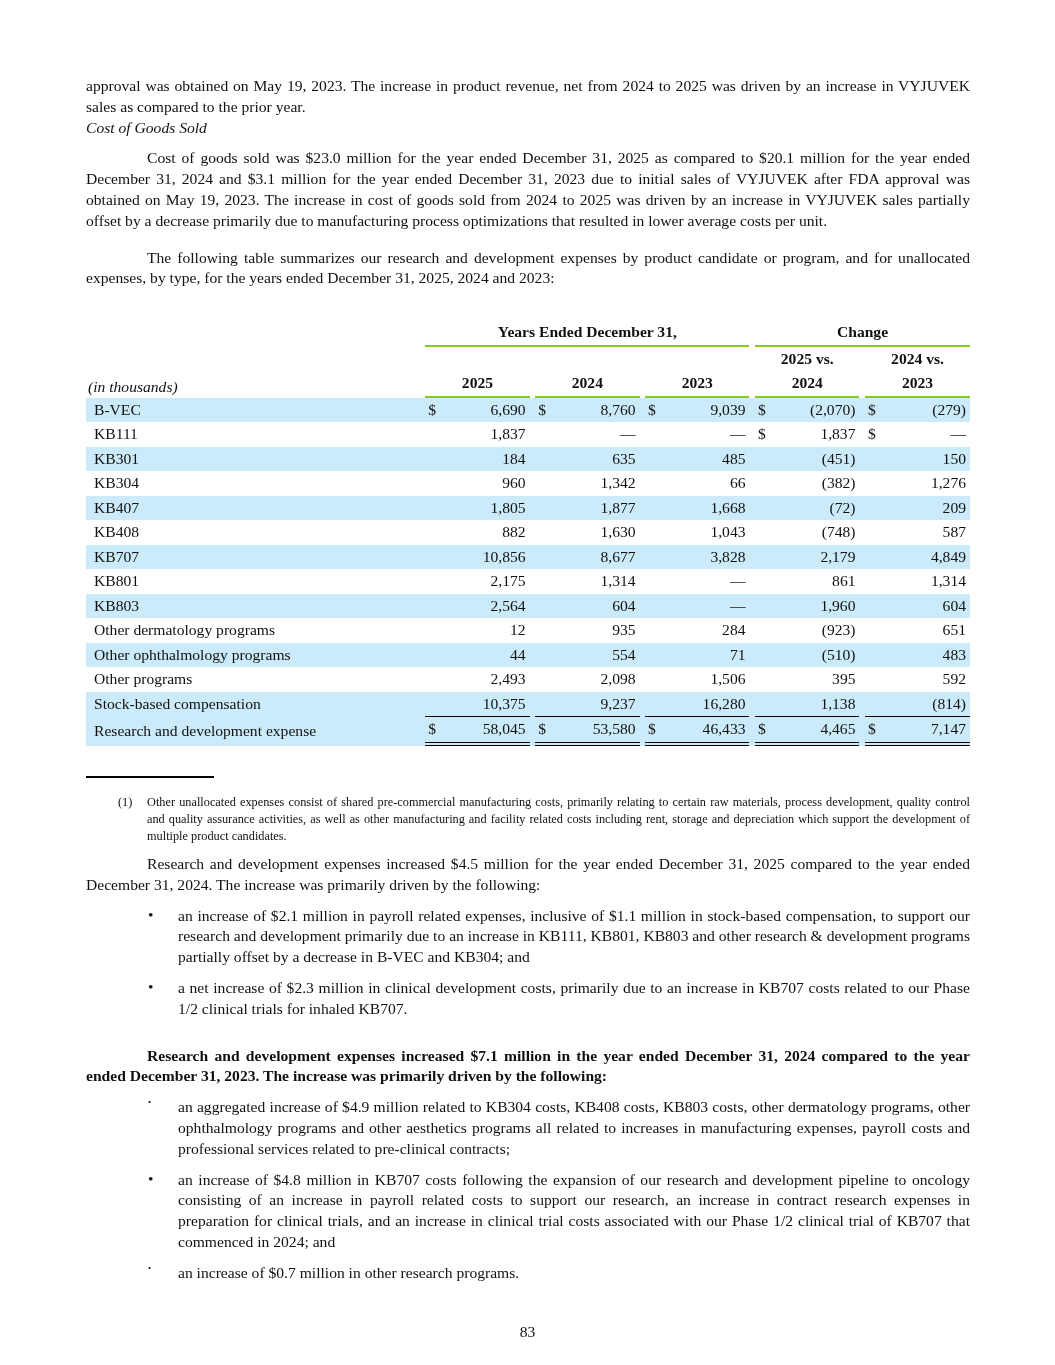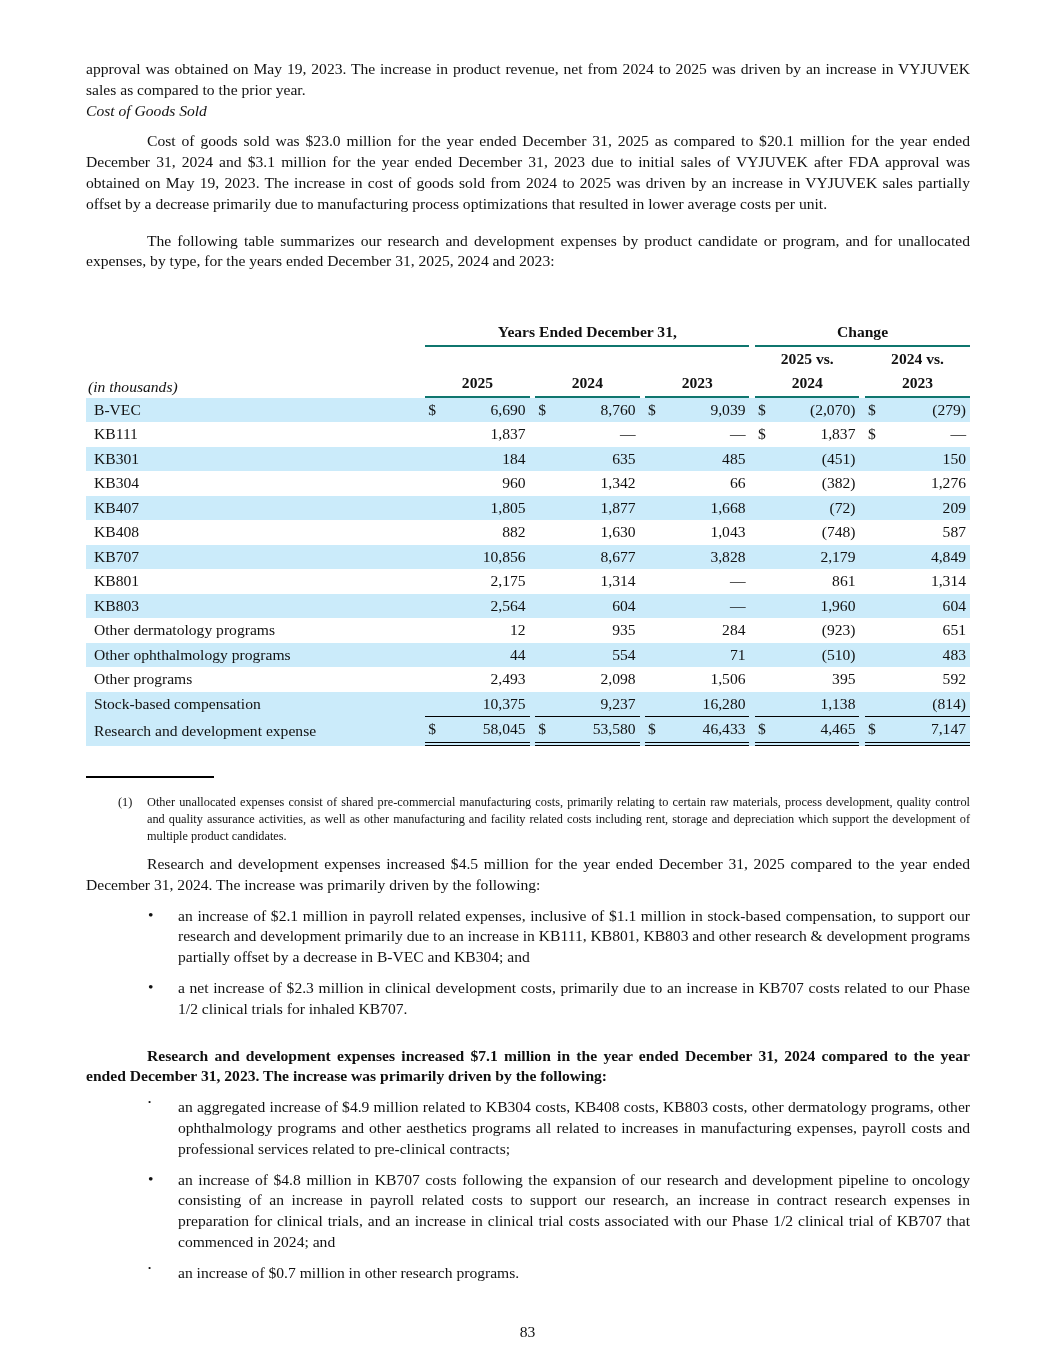--- a/index.html
+++ b/index.html
@@ -16,42 +16,42 @@
   table.rd { position: absolute; left: 86px; top: 320px; width: 884px; border-collapse: separate; border-spacing: 0; font-size: 15.6px; }
   table.rd td { padding: 0; height: 24.5px; line-height: 24.5px; white-space: nowrap; }
   .lbl { width: 334px; padding-left: 8px !important; }
   .gap { width: 6px; }
   .dol { width: 22px; text-align: left; padding-left: 3px !important; }
   .num { text-align: right; padding-right: 4px !important; }
   tr.band td.b { background: #cbebfa; }
   tr.band td.gap { background: #cbebfa; }
   .hdr1 td { font-weight: bold; text-align: center; height: 26px; line-height: 26px; }
   .hdr2 td { font-weight: bold; text-align: center; line-height: 16px; height: 36px; vertical-align: bottom; }
-  .rule-b { border-bottom: 2px solid #0f766e; }
+  .rule-b { border-bottom: 2px solid #84cc16; }
   .rule-t { border-top: 1.5px solid #000; }
   .dbl { border-bottom: 4px double #000; }
   .italic { font-style: italic; font-weight: normal !important; text-align: left !important; }
   sup { font-size: 9px; line-height: 0; vertical-align: 6px; }
 
   .fn-rule { position: absolute; left: 86px; top: 776px; width: 128px; border-top: 2px solid #000; }
   .footnote { position: absolute; left: 86px; top: 794px; width: 884px; font-size: 12.3px; line-height: 16.8px; display: flex; }
   .footnote .mark { width: 61px; padding-left: 32px; box-sizing: border-box; flex-shrink: 0; }
   .footnote .ft { text-align: justify; flex: 1; }
 
   .bullet { display: flex; }
   .bullet .bmark { width: 92px; padding-left: 62px; box-sizing: border-box; flex-shrink: 0; }
   .bullet .bsmall { font-size: 9px; }
   .bullet .btext { flex: 1; text-align: justify; line-height: 20.8px; }
 
   .pagenum { position: absolute; top: 1323px; left: 0; width: 1055px; text-align: center; font-size: 15.6px; }
 </style>
 </head>
 <body>
 
-<div class="page" style="top:59px;">
+<div class="page" style="top:76px;">
   <p>approval was obtained on May 19, 2023. The increase in product revenue, net from 2024 to 2025 was driven by an increase in VYJUVEK sales as compared to the prior year.</p>
   <p class="h-italic" style="">Cost of Goods Sold</p>
   <p class="indent" style="margin-top:10px;">Cost of goods sold was $23.0 million for the year ended December 31, 2025 as compared to $20.1 million for the year ended December 31, 2024 and $3.1 million for the year ended December 31, 2023 due to initial sales of VYJUVEK after FDA approval was obtained on May 19, 2023. The increase in cost of goods sold from 2024 to 2025 was driven by an increase in VYJUVEK sales partially offset by a decrease primarily due to manufacturing process optimizations that resulted in lower average costs per unit.</p>
   <p class="indent" style="margin-top:16px;">The following table summarizes our research and development expenses by product candidate or program, and for unallocated expenses, by type, for the years ended December 31, 2025, 2024 and 2023:</p>
 </div>
 
 <table class="rd">
   <colgroup>
     <col style="width:334px">
       <col style="width:6px">

